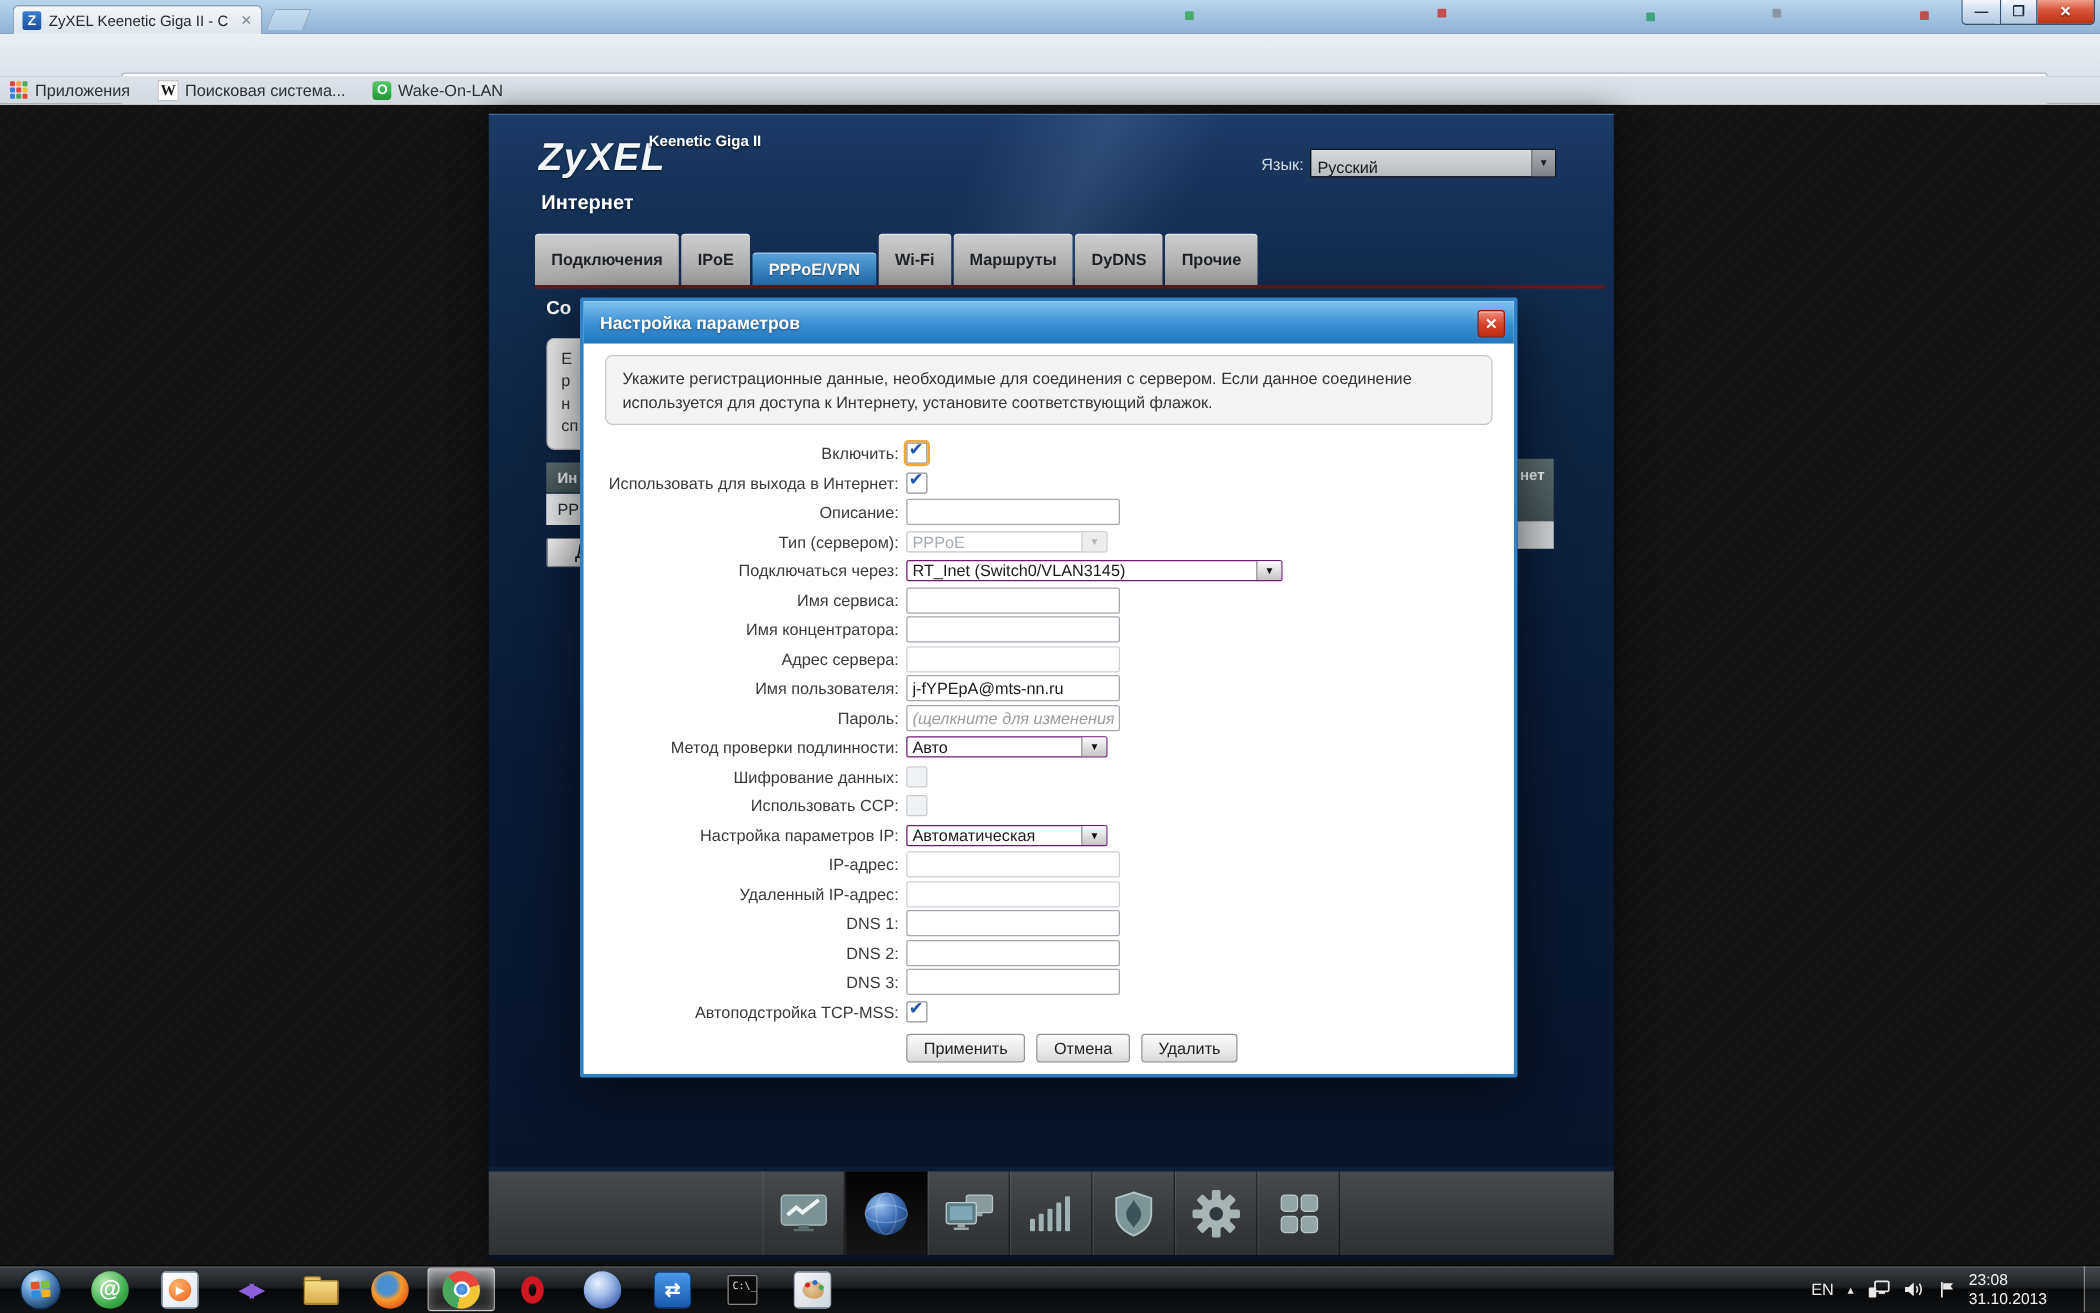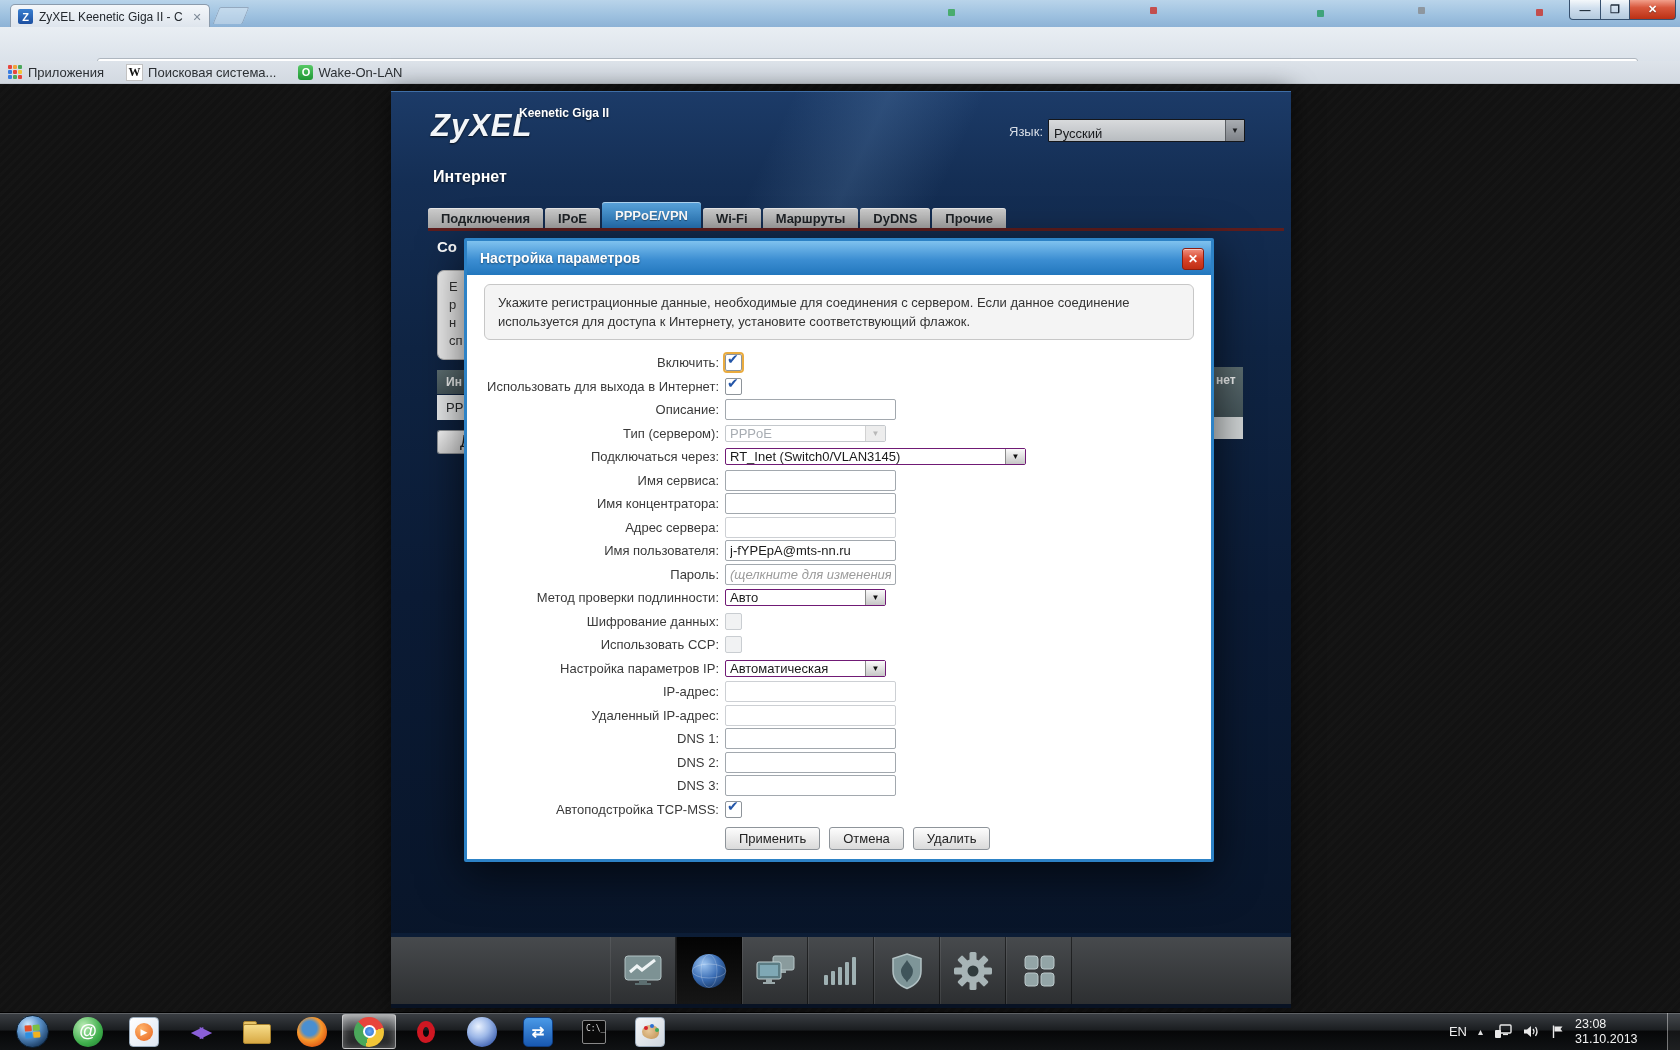--- a/index.html
+++ b/index.html
@@ -59,23 +59,23 @@
         background:linear-gradient(115deg,transparent 42%,rgba(140,185,230,.16) 52%,transparent 62%)}
   .logo{left:40px;top:16px;font-size:31px;font-weight:bold;font-style:italic;color:#f2f5f8;
         letter-spacing:1px;text-shadow:0 1px 2px rgba(0,0,0,.7)}
   .model{left:128px;top:14px;font-size:12px;font-weight:bold;color:#fff;text-shadow:0 1px 2px rgba(0,0,0,.6)}
   .lang-label{right:248px;top:32px;font-size:13px;color:#d7dde6}
   .lang-sel{right:46px;top:27px;width:195px;height:21px;border:1px solid #14161a;border-radius:1px;
             background:linear-gradient(#d8dadc,#b8bcc0);display:flex;align-items:flex-end}
   .lang-sel .v{flex:1;font-size:13px;color:#17191c;padding-left:5px}
   .lang-sel .a{width:18px;height:100%;background:linear-gradient(#a9adb2,#7e8288);border-left:1px solid #5a5e63;
                font-size:8px;color:#1b1d20;display:flex;align-items:center;justify-content:center}
-  .sect-title{left:42px;top:76px;font-size:16px;font-weight:bold;color:#fff;text-shadow:0 1px 2px rgba(0,0,0,.6)}
+  .sect-title{left:42px;top:62px;font-size:16px;font-weight:bold;color:#fff;text-shadow:0 1px 2px rgba(0,0,0,.6)}
   .rtabs{left:37px;top:110px;display:flex;align-items:flex-end;height:26px}
-  .rtab{height:20px;padding:0 13px;display:flex;align-items:center;font-size:13px;font-weight:bold;color:#1e2226;
+  .rtab{height:41px;padding:0 13px;display:flex;align-items:center;font-size:13px;font-weight:bold;color:#1e2226;
         background:linear-gradient(#cdcdcd,#a3a3a3);border-radius:3px 3px 0 0;margin-right:2px;
         box-shadow:inset 0 1px 0 rgba(255,255,255,.5)}
   .rtab.active{height:26px;background:linear-gradient(#5aa4dc,#2571b2);color:#fff;text-shadow:0 1px 1px rgba(0,0,0,.4)}
   .redline{left:37px;top:136px;width:856px;height:3px;background:#5e1d1d}
 
   
   .frag-h{left:46px;top:146px;font-size:15px;font-weight:bold;color:#fff}
   .frag-box{left:46px;top:178px;width:38px;height:90px;background:#ececec;border:1px solid #b4b4b4;border-right:none;
             border-radius:7px 0 0 7px;padding:7px 0 0 11px;box-sizing:border-box;font-size:13px;color:#333;line-height:18px}
   .frag-th{left:46px;top:278px;width:29px;height:24px;background:linear-gradient(#5c6d70,#45555a);

